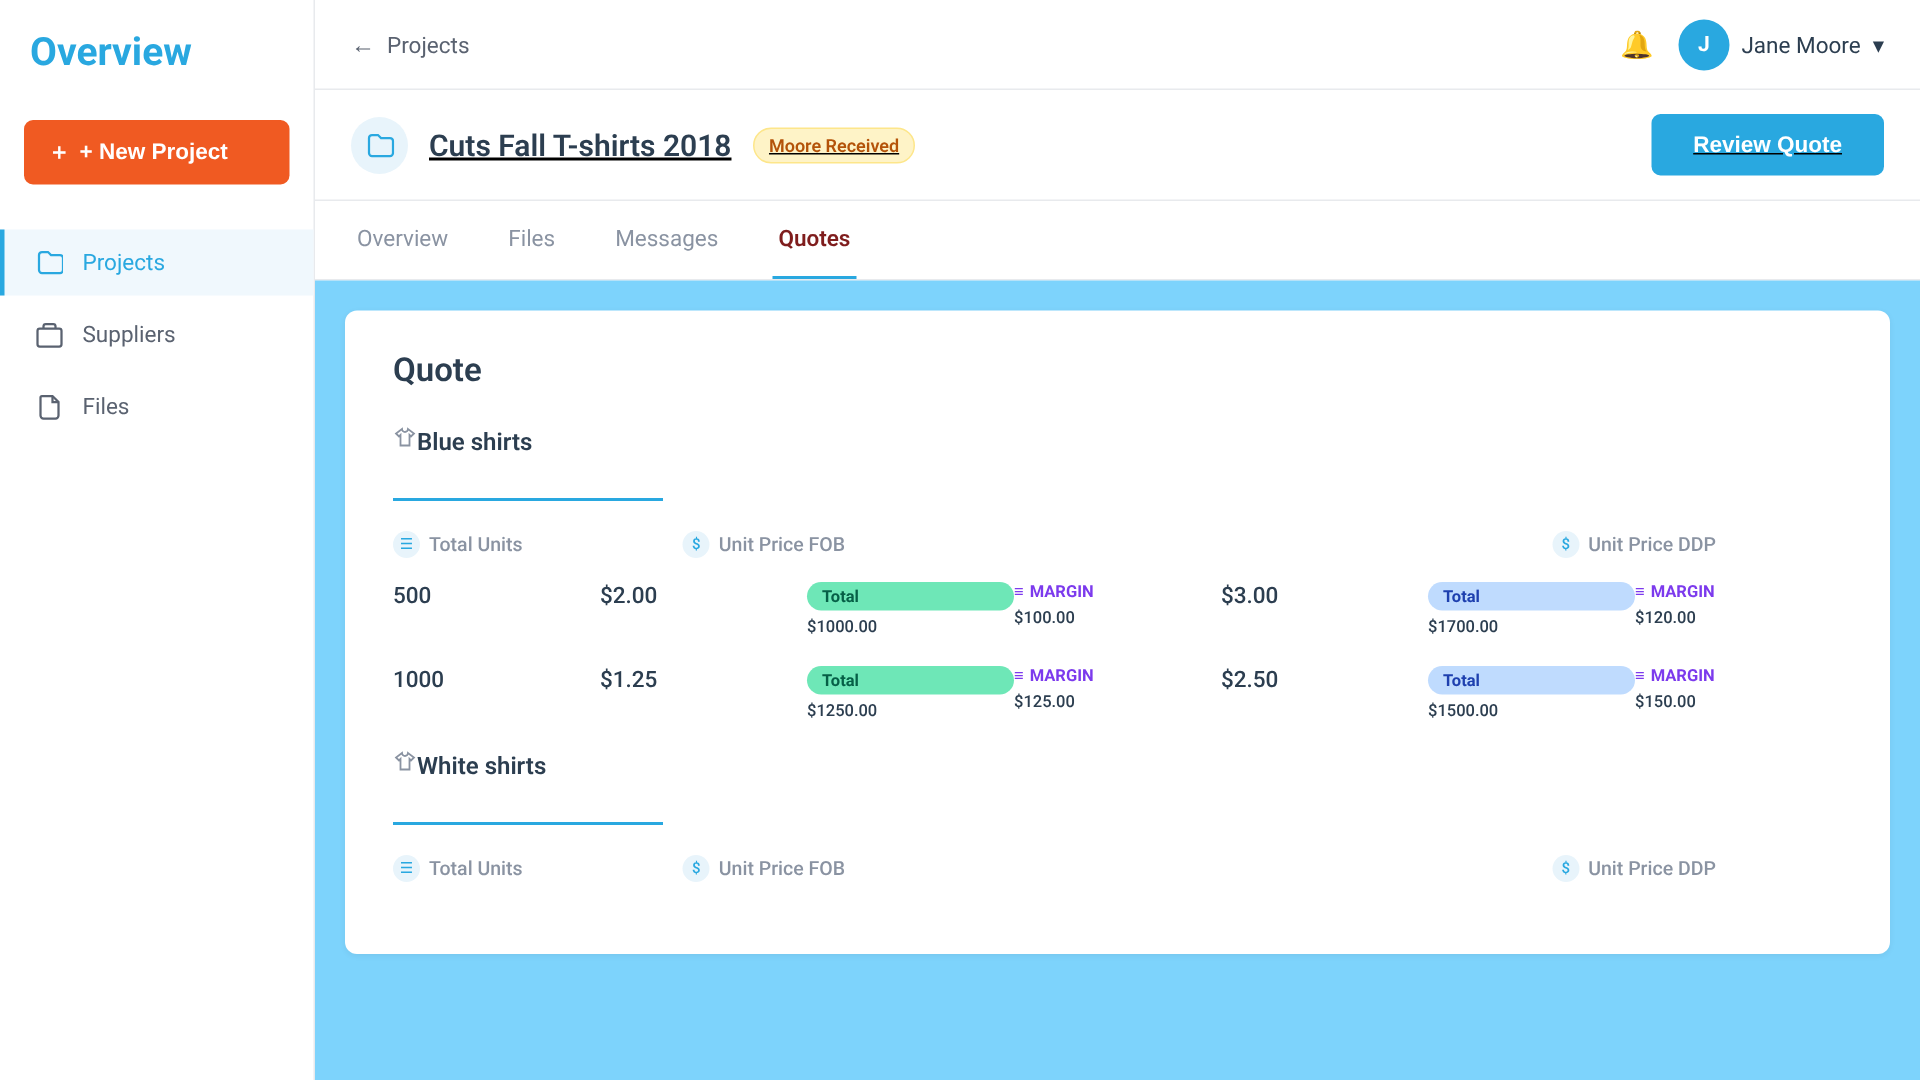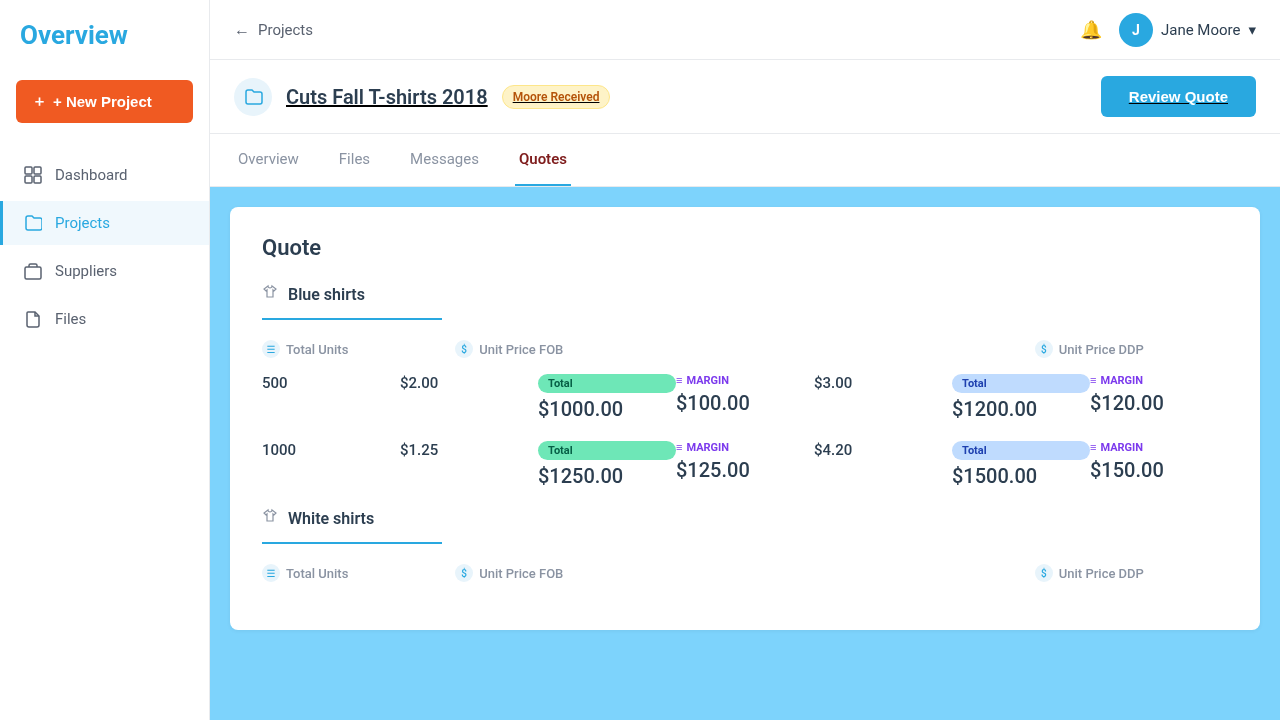--- a/index.html
+++ b/index.html
@@ -225,22 +225,21 @@
       margin-bottom: 24px;
     }
 
     
     .section {
       margin-bottom: 20px;
     }
     .section-header {
       display: flex;
       align-items: center;
-      gap: 10px;
-      padding-bottom: 14px;
+      padding-bottom: 28px;
       border-bottom: 2px solid #29a8e0;
       margin-bottom: 20px;
       width: 180px;
       text-align: center;
     }
     .section-icon {
       color: #8a93a2;
       font-size: 16px;
     }
     .section-title {
@@ -289,21 +288,21 @@
       gap: 4px;
       color: #7c3aed;
       font-size: 11px;
       font-weight: 700;
       margin-bottom: 4px;
     }
     .margin-icon {
       font-size: 11px;
     }
     .sub-value {
-      font-size: 20px;
+      font-size: 11px;
       color: #2c3e50;
       font-weight: 500;
     }
     .badge-value-group {
       display: flex;
       flex-direction: column;
     }
   </style>
 </head>
 <body>
@@ -313,31 +312,20 @@
     <span class="logo-text">Overview</span>
   </div>
 
   <button class="new-project-btn">
     <span>＋</span>
     <span>+ New Project</span>
   </button>
 
   <nav class="sidebar-nav">
 
-    <a class="nav-item">
-      <span class="nav-icon">
-        <svg width="18" height="18" viewBox="0 0 18 18" fill="none">
-            <rect x="1" y="1" width="7" height="7" rx="1" stroke="#5a6270" stroke-width="1.5"></rect>
-            <rect x="10" y="1" width="7" height="7" rx="1" stroke="#5a6270" stroke-width="1.5"></rect>
-            <rect x="1" y="10" width="7" height="7" rx="1" stroke="#5a6270" stroke-width="1.5"></rect>
-            <rect x="10" y="10" width="7" height="7" rx="1" stroke="#5a6270" stroke-width="1.5"></rect>
-          </svg>
-      </span>
-      <span>Dashboard</span>
-    </a>
 
     <a class="nav-item active">
       <span class="nav-icon">
         <svg width="18" height="18" viewBox="0 0 18 18" fill="none">
             <path d="M2 4C2 2.9 2.9 2 4 2H8L10 4H16C17.1 4 18 4.9 18 6V14C18 15.1 17.1 16 16 16H4C2.9 16 2 15.1 2 14V4Z" stroke="#29a8e0" stroke-width="1.5" fill="none"></path>
           </svg>
       </span>
       <span>Projects</span>
     </a>
 
@@ -444,21 +432,21 @@
           <div style="width:200px;" class="badge-value-group">
             <span class="margin-badge">
               <span class="margin-icon">≡</span>
               <span>MARGIN</span>
             </span>
             <span class="sub-value">$100.00</span>
           </div>
           <div style="width:200px;" class="cell-value">$3.00</div>
           <div style="width:200px;" class="badge-value-group">
             <span class="total-badge" style="background:#bfdbfe; color:#1e40af;">Total</span>
-            <span class="sub-value">$1200.00</span>
+            <span class="sub-value">$1700.00</span>
           </div>
           <div style="width:200px;" class="badge-value-group">
             <span class="margin-badge">
               <span class="margin-icon">≡</span>
               <span>MARGIN</span>
             </span>
             <span class="sub-value">$120.00</span>
           </div>
         </div>
 
@@ -469,21 +457,21 @@
             <span class="total-badge">Total</span>
             <span class="sub-value">$1250.00</span>
           </div>
           <div style="width:200px;" class="badge-value-group">
             <span class="margin-badge">
               <span class="margin-icon">≡</span>
               <span>MARGIN</span>
             </span>
             <span class="sub-value">$125.00</span>
           </div>
-          <div style="width:200px;" class="cell-value">$4.20</div>
+          <div style="width:200px;" class="cell-value">$2.50</div>
           <div style="width:200px;" class="badge-value-group">
             <span class="total-badge" style="background:#bfdbfe; color:#1e40af;">Total</span>
             <span class="sub-value">$1500.00</span>
           </div>
           <div style="width:200px;" class="badge-value-group">
             <span class="margin-badge">
               <span class="margin-icon">≡</span>
               <span>MARGIN</span>
             </span>
             <span class="sub-value">$150.00</span>

